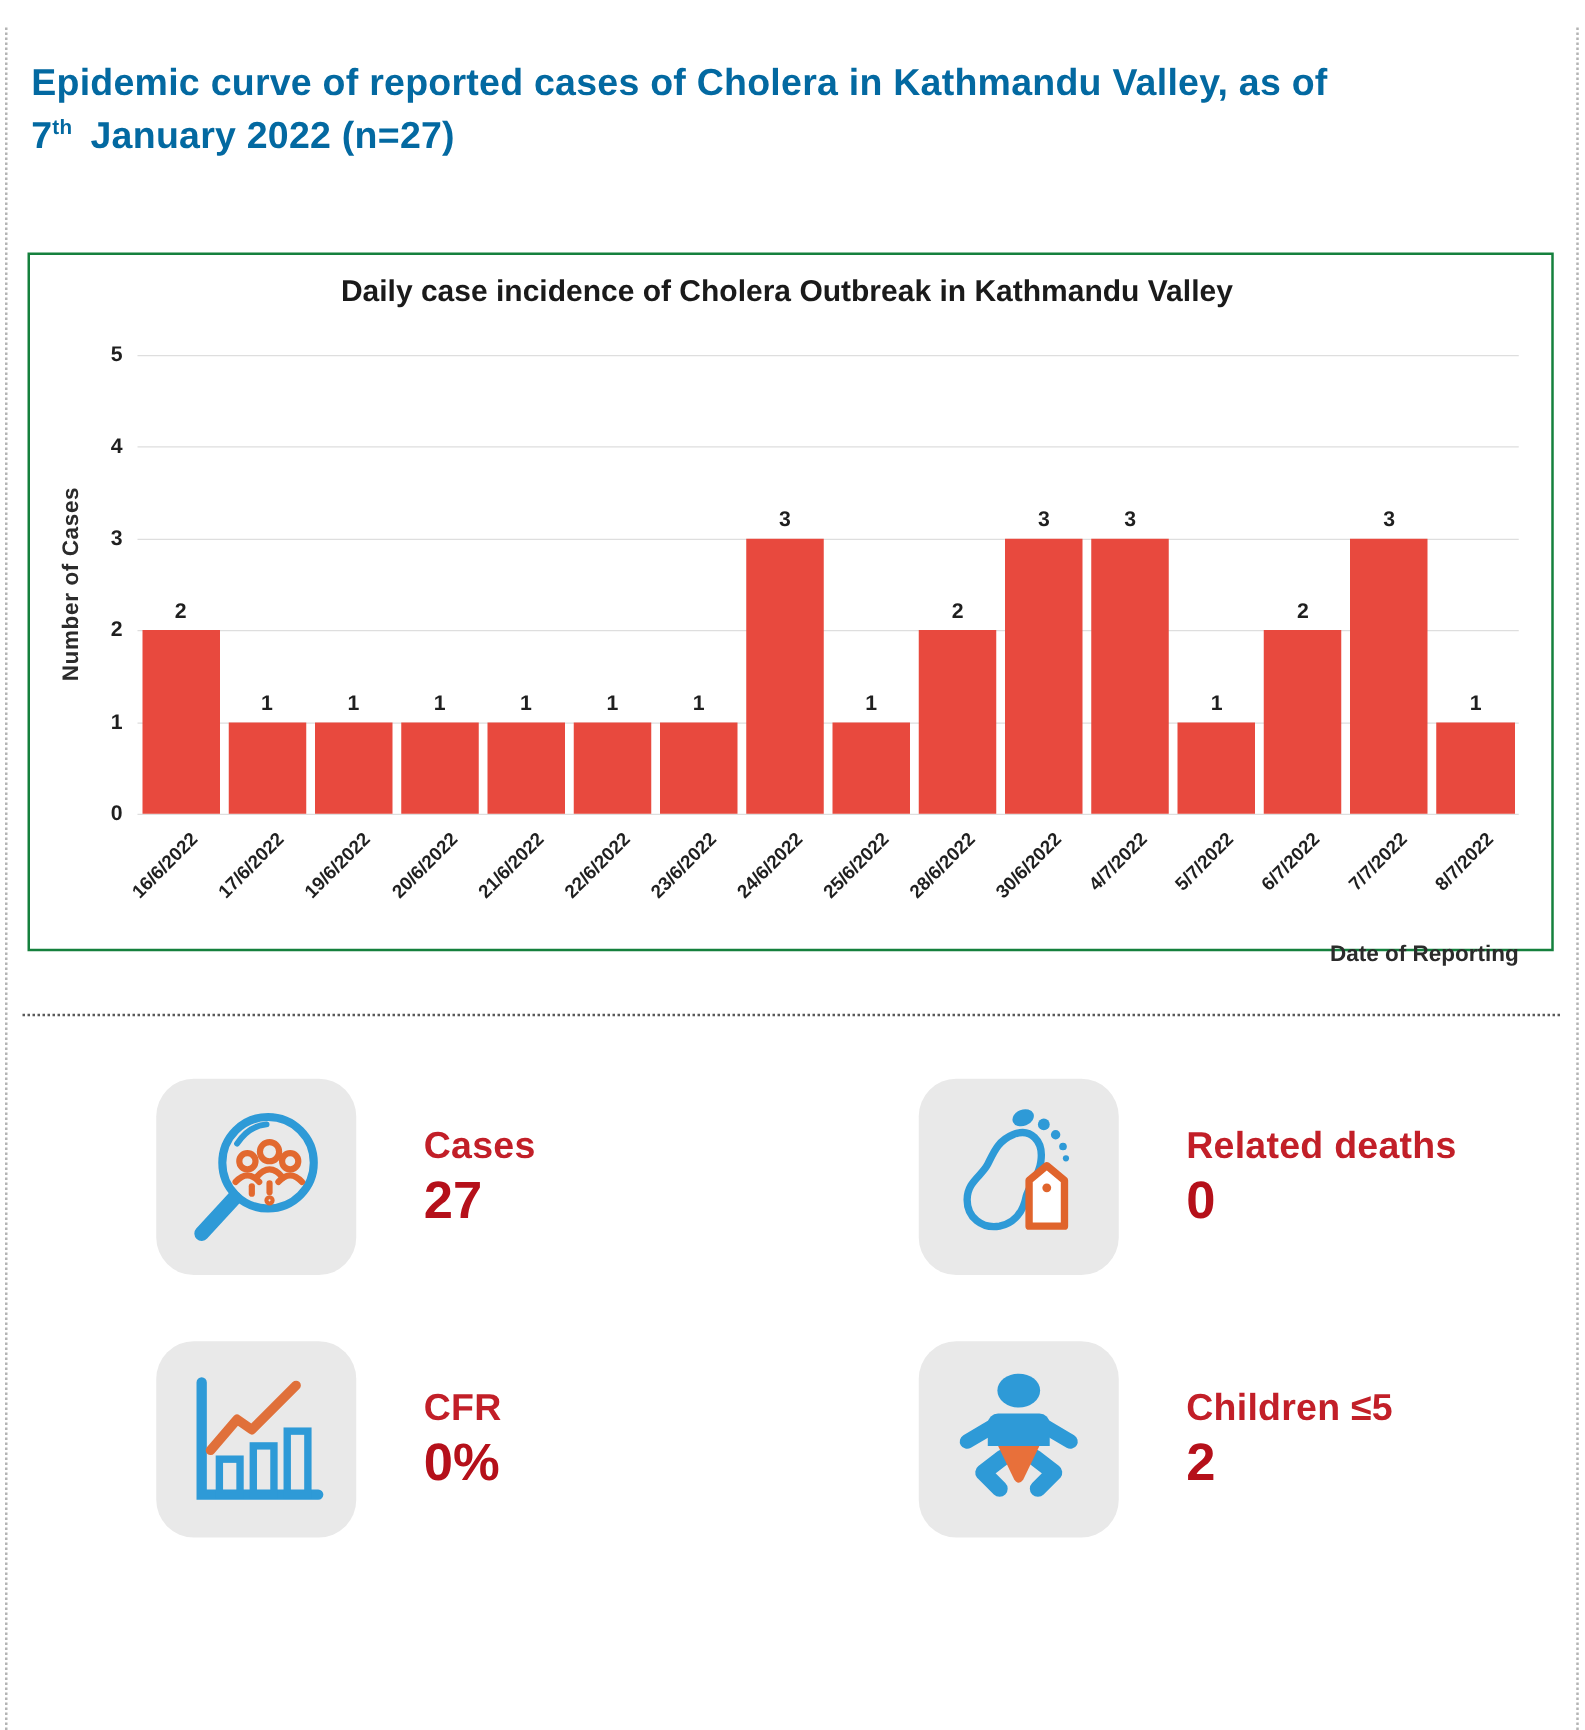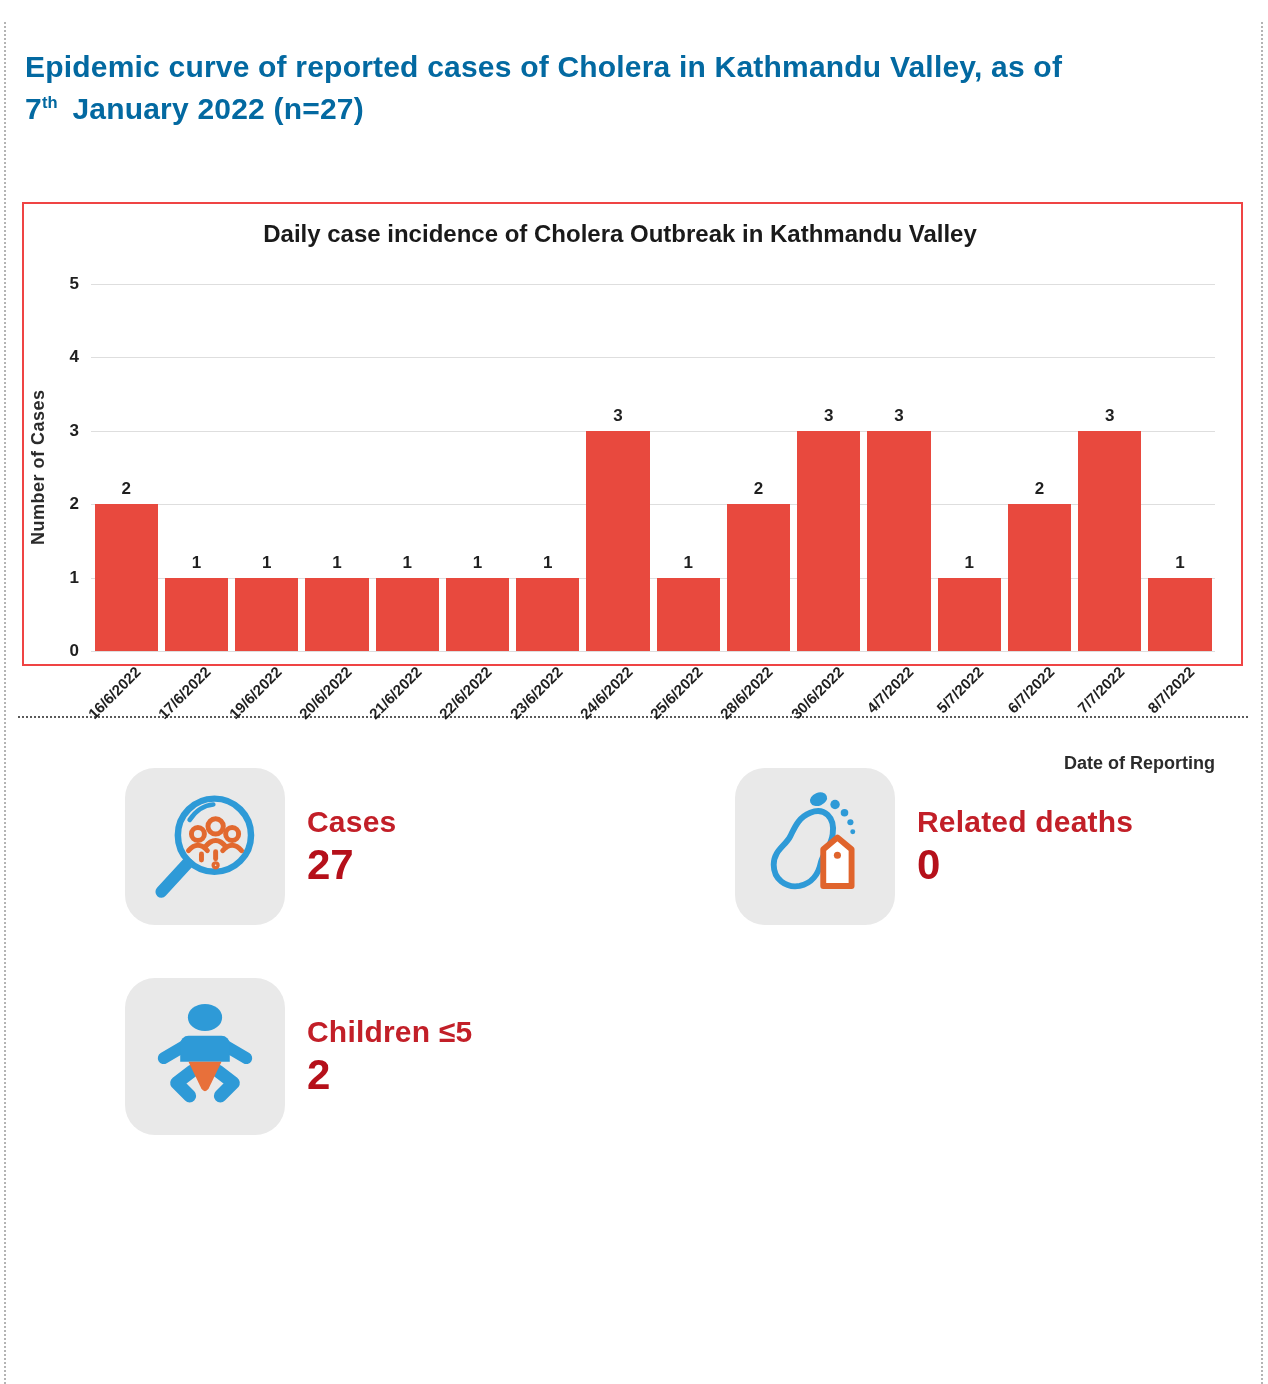--- a/index.html
+++ b/index.html
@@ -15,23 +15,23 @@
   
   .main-title {
     margin:46px 30px 0 25px;
     color:#0369a1; font-size:30px; font-weight:bold; line-height:1.4;
     letter-spacing:0.2px;
   }
   .main-title sup { font-size:0.55em; vertical-align:super; margin-right:6px;text-align:right; }
 
   
   .chart-panel {
-    margin:72px 25px 0 22px; height:464px; box-sizing:border-box;
-    background:#fff; border:2px solid #ef4444;
-    padding:16px 26px 24px 1px;
+    margin:72px 25px 0 22px; height:559px; box-sizing:border-box;
+    background:#fff; border:2px solid #15803d;
+    padding:16px 26px 24px 20px;
   }
   .chart-title {
     text-align:center; color:#1a1a1a; font-weight:bold; font-size:24px;
     margin:0 0 36px 0;
   }
   .plot-grid { display:flex; }
   .y-axis-title {
     width:26px; height:367px; display:flex; align-items:center; justify-content:center;
     writing-mode:vertical-rl; transform:rotate(180deg);
     font-weight:bold; font-size:18px; color:#2b2b2b; letter-spacing:0.5px;
@@ -60,21 +60,21 @@
   }
   .x-axis-title { text-align:right; font-weight:bold; font-size:18px; color:#2b2b2b; margin-top:2px; }
 
   
   .divider { margin:50px 20px 0 18px; border-top:2px dotted #5a5a5a; }
   .key-title { margin:20px 0 0 64px; color:#c1121f; font-size:40px; font-weight:bold; }
   .kf-grid {
     display:grid; grid-template-columns:610px 1fr; row-gap:53px;
     margin:50px 0 0 125px;
   }
-  .kf-card { display:flex; align-items:center; gap:22px; }
+  .kf-card { display:flex; align-items:center; gap:54px; }
   .kf-icon-box {
     width:160px; height:157px; background:#e9e9e9; border-radius:30px;
     display:flex; align-items:center; justify-content:center; flex:0 0 auto;
   }
   .kf-text { display:flex; flex-direction:column; }
   .kf-label { color:#c21f28; font-size:30px; font-weight:bold; letter-spacing:0.2px; }
   .kf-value { color:#b5101a; font-size:42px; font-weight:bold; margin-top:2px; }
 </style>
 </head>
 <body>
@@ -275,20 +275,37 @@
           <path d="M57 52 L69 42 L81 52 L81 83 L57 83 Z" fill="#ffffff" stroke="#e0642c" stroke-width="5" stroke-linejoin="round"></path>
           <circle cx="69" cy="57" r="3" fill="#e0642c"></circle>
         </svg>
       </div>
       <div class="kf-text">
         <div class="kf-label">Related deaths</div>
         <div class="kf-value">0</div>
       </div>
     </div>
 
+    <div class="kf-card">
+      <div class="kf-icon-box">
+        <svg width="120" height="118" viewBox="0 0 100 100">
+          <path d="M13 11 L13 87 L92 87" fill="none" stroke="#2e9ad7" stroke-width="7" stroke-linecap="round"></path>
+          <g fill="none" stroke="#2e9ad7" stroke-width="5">
+            <rect x="25" y="63" width="14" height="24"></rect>
+            <rect x="48" y="54" width="14" height="33"></rect>
+            <rect x="71" y="44" width="14" height="43"></rect>
+          </g>
+          <path d="M19 57 L37 36 L47 43 L77 13" fill="none" stroke="#e0703a" stroke-width="6.5" stroke-linecap="round" stroke-linejoin="round"></path>
+        </svg>
+      </div>
+      <div class="kf-text">
+        <div class="kf-label">CFR</div>
+        <div class="kf-value">0%</div>
+      </div>
+    </div>
 
     <div class="kf-card">
       <div class="kf-icon-box">
         <svg width="120" height="118" viewBox="0 0 100 100">
           <g stroke="#2e9ad7" stroke-width="10" stroke-linecap="round" fill="none">
             <line x1="37" y1="38" x2="15" y2="51"></line>
             <line x1="63" y1="38" x2="85" y2="51"></line>
           </g>
           <g stroke="#2e9ad7" stroke-width="11" stroke-linecap="round" stroke-linejoin="round" fill="none">
             <path d="M39 62 L26 72 L37 83"></path>

